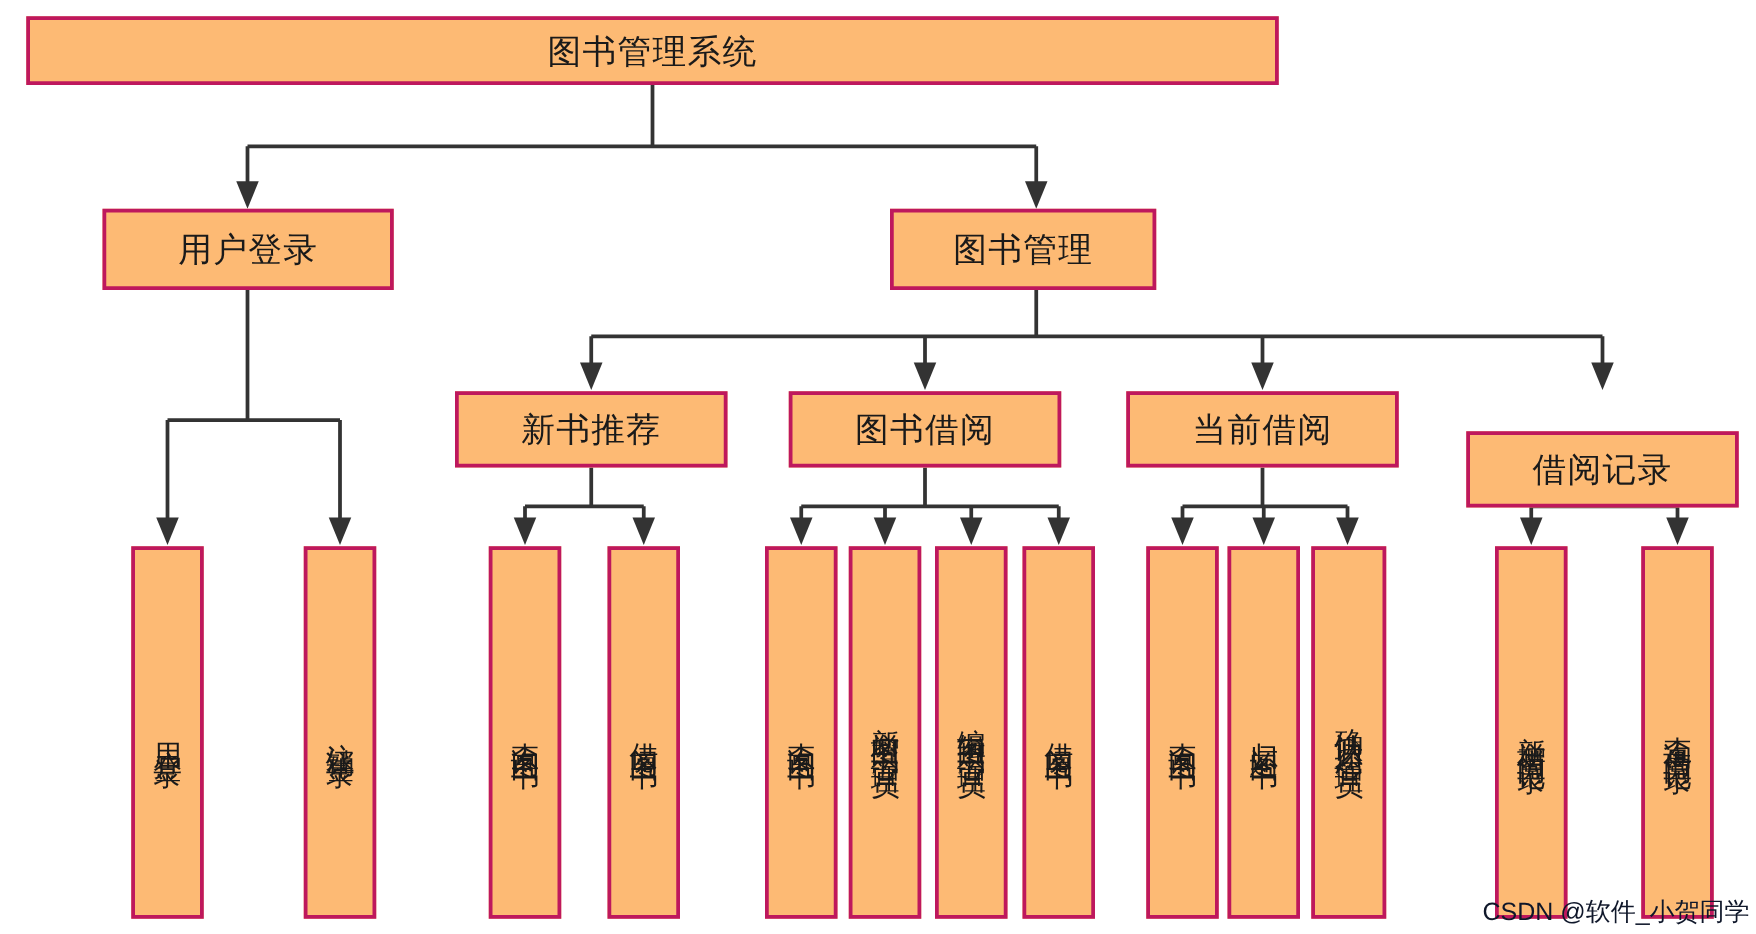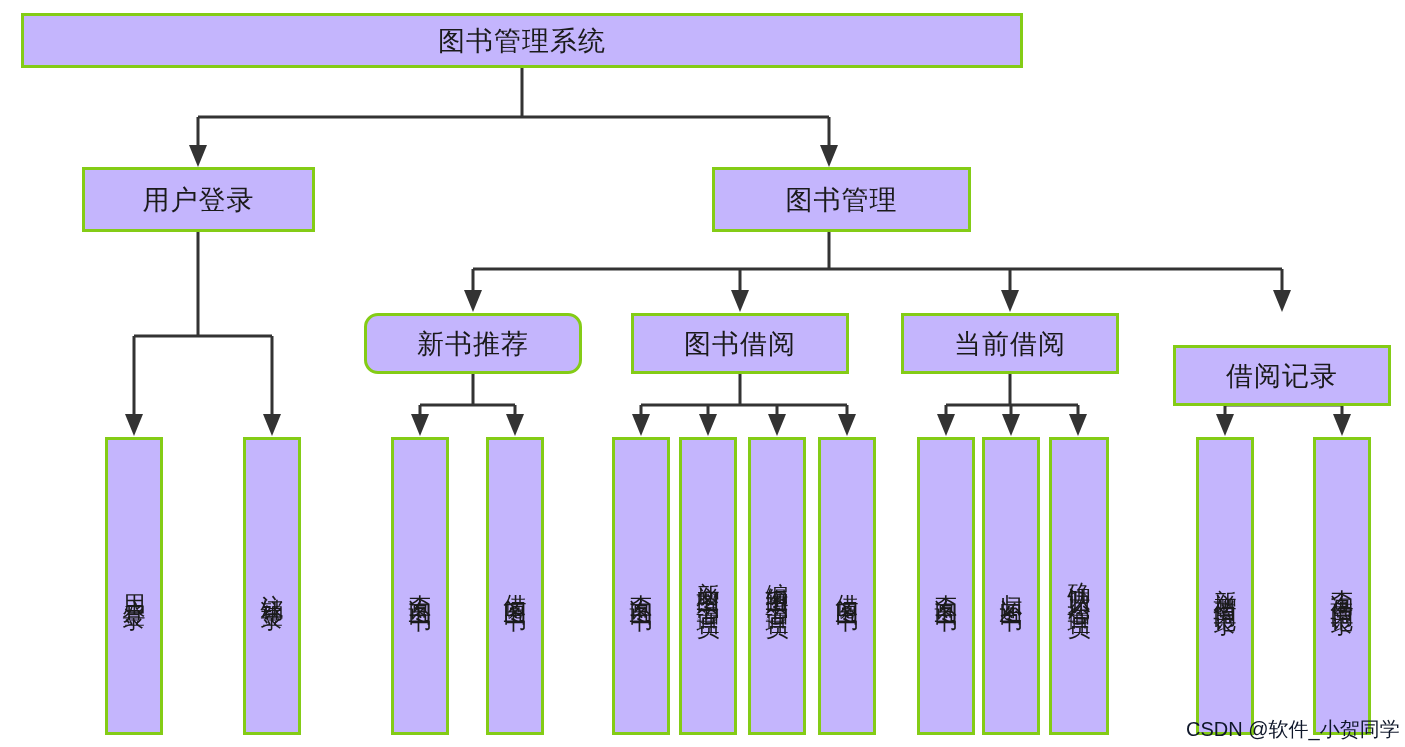--- a/index.html
+++ b/index.html
@@ -12,22 +12,22 @@
     overflow: hidden;
   }
   .connectors {
     position: absolute;
     left: 0; top: 0;
     width: 1405px; height: 747px;
   }
   .node {
     position: absolute;
     box-sizing: border-box;
-    border: 3px solid #84cc16;
-    background: #c4b5fd;
+    border: 3px solid #be185d;
+    background: #fdba74;
     display: flex;
     align-items: center;
     justify-content: center;
     color: #1a1a1a;
   }
   .hnode { font-size: 27px; letter-spacing: 1px; }
   .leaf { top: 437px; width: 58px; height: 298px; }
   .leaf .vtext {
     writing-mode: vertical-rl;
     text-orientation: mixed;
@@ -87,23 +87,23 @@
       <polygon points="1002,414 1020,414 1011,436"></polygon>
       <polygon points="1069,414 1087,414 1078,436"></polygon>
       <polygon points="1216,414 1234,414 1225,436"></polygon>
       <polygon points="1333,414 1351,414 1342,436"></polygon>
     </g>
   </svg>
 
   <div class="node hnode" style="left:21px; top:13px; width:1002px; height:55px;">图书管理系统</div>
 
   <div class="node hnode" style="left:82px; top:167px; width:233px; height:65px;">用户登录</div>
-  <div class="node hnode" style="left:712px; top:167px; width:259px; height:65px;">图书管理</div>
+  <div class="node hnode" style="left:712px; top:167px; width:213px; height:65px;">图书管理</div>
 
-  <div class="node hnode" style="left:364px; top:313px; width:218px; height:61px;border-radius:14px;">新书推荐</div>
+  <div class="node hnode" style="left:364px; top:313px; width:218px; height:61px;">新书推荐</div>
   <div class="node hnode" style="left:631px; top:313px; width:218px; height:61px;">图书借阅</div>
   <div class="node hnode" style="left:901px; top:313px; width:218px; height:61px;">当前借阅</div>
   <div class="node hnode" style="left:1173px; top:313px; width:218px; height:61px;margin-top:32px;">借阅记录</div>
 
   <div class="node leaf" style="left:105px;">
     <span class="vtext">用户登录</span>
   </div>
   <div class="node leaf" style="left:243px;">
     <span class="vtext">注销登录</span>
   </div>

